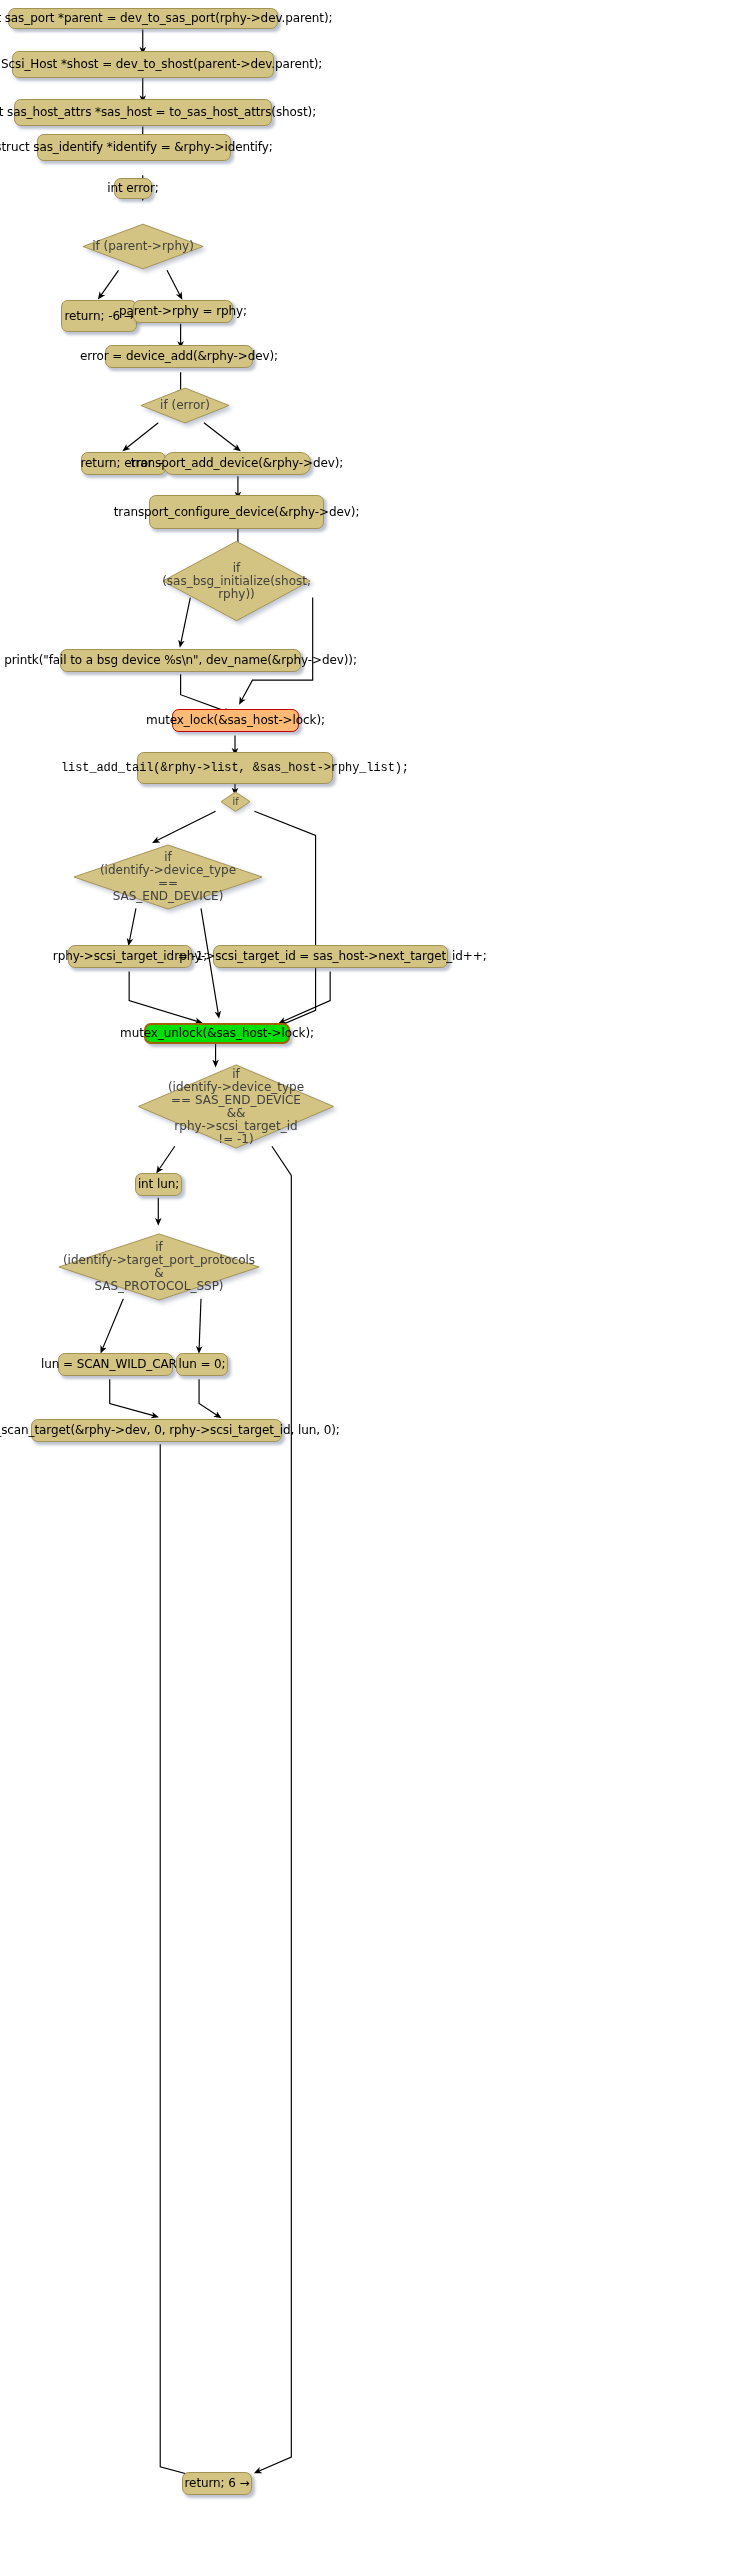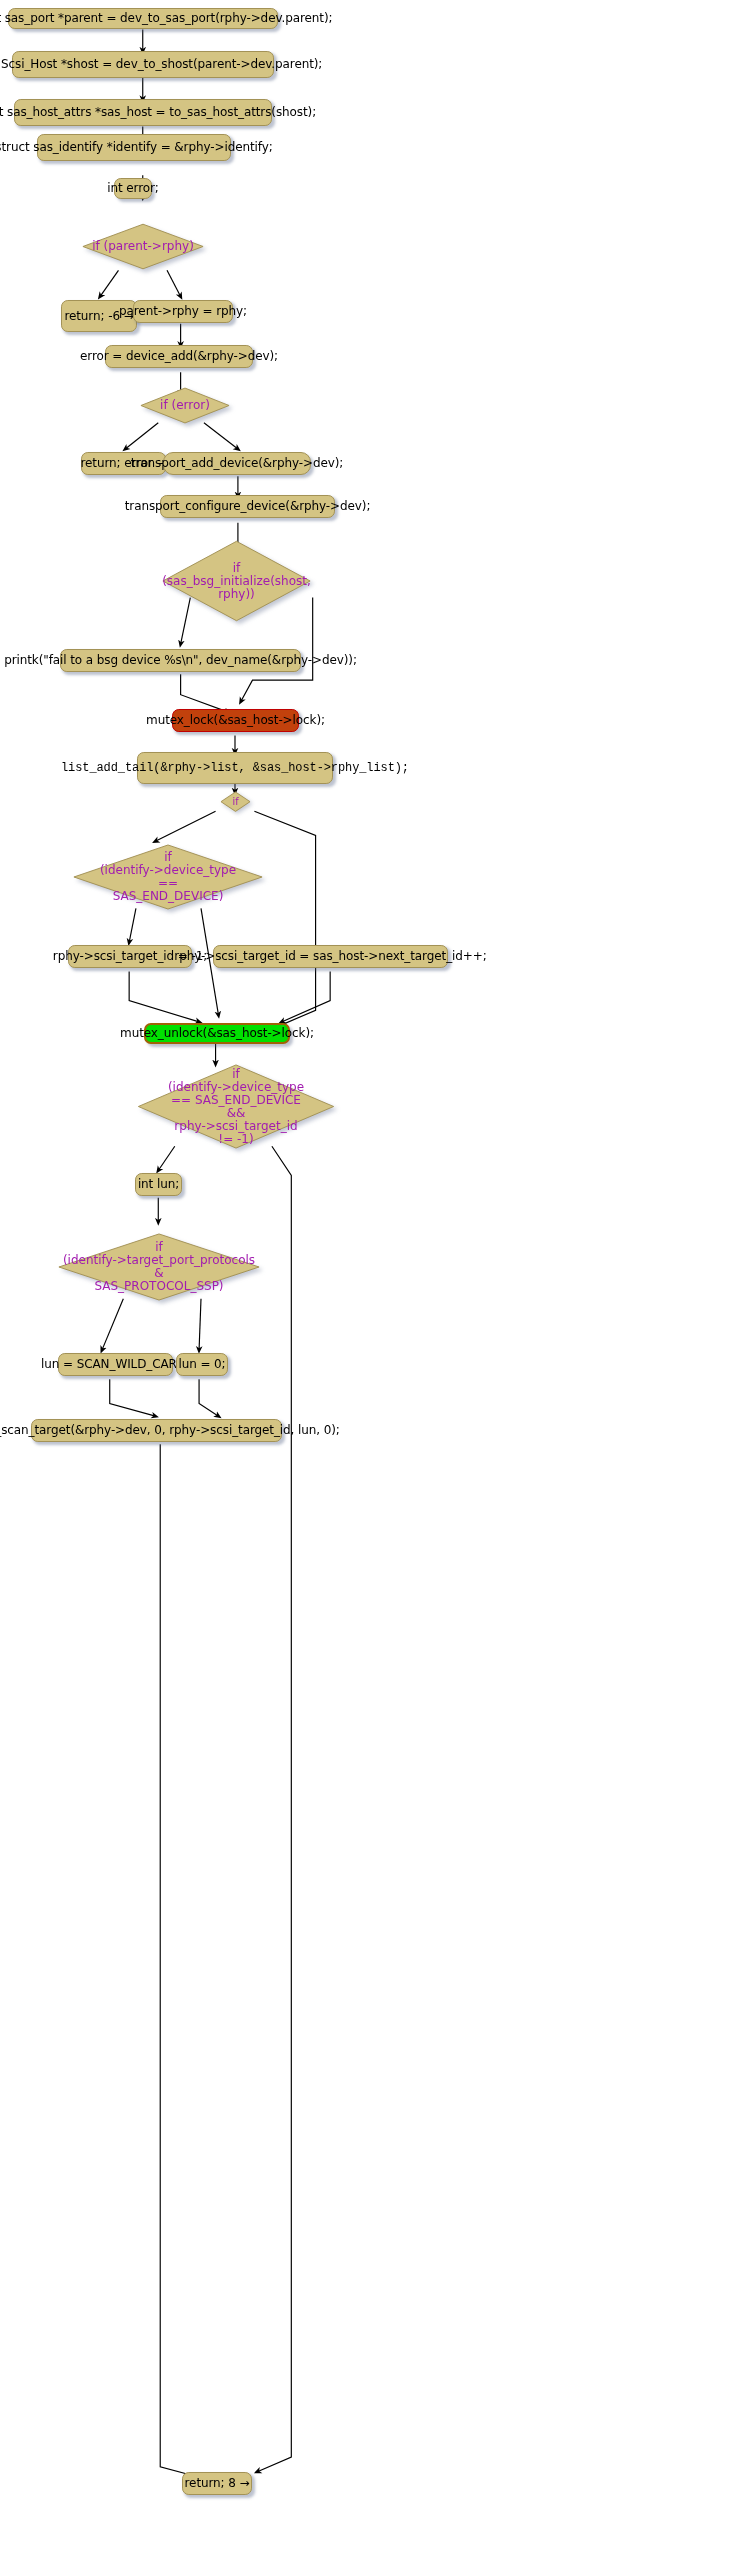--- a/index.html
+++ b/index.html
@@ -39,21 +39,21 @@
     letter-spacing: -0.1px;
   }
   .proc {
     background: #d4c483;
     border: 1px solid #a39256;
     border-radius: 6.8px;
     box-shadow: 2.9px 2.9px 2.9px rgba(80,95,130,0.38);
     padding: 0 6.8px;
   }
   .proc.red {
-    background: #c2410c;
+    background: #fdba74;
     border: 1px solid #c00000;
   }
   .proc.green {
     background: #00e000;
     border: 2px solid #a16207;
   }
   .diamond-wrap {
     position: absolute;
   }
   .diamond-wrap svg {
@@ -68,21 +68,21 @@
     top: 0;
     width: 100%;
     height: 100%;
     display: flex;
     align-items: center;
     justify-content: center;
     text-align: center;
     white-space: pre;
     font-size: 12px;
     line-height: 13px;
-    color: #a21caf;
+    color: #404040;
     pointer-events: none;
   }
 </style>
 </head>
 <body>
 
 <div id="canvas">
 
   <svg class="edges" viewBox="0 0 760 2652">
     <defs>
@@ -161,21 +161,21 @@
     <svg width="92" height="39" viewBox="0 0 95 40">
       <polygon points="47.5,2 93,20 47.5,38 2,20" fill="#d4c483" stroke="#a39256" stroke-width="1" style="filter:drop-shadow(3px 3px 2px rgba(80,95,130,0.35))"></polygon>
     </svg>
     <div class="diamond-label">if (error)</div>
   </div>
 
   <div class="node proc" style="left:81px; top:452px; width:85px; height:23px;">return; error →</div>
 
   <div class="node proc" style="left:163px; top:452px; width:148px; height:23px;border-radius:10px;">transport_add_device(&amp;rphy-&gt;dev);</div>
 
-  <div class="node proc" style="left:160px; top:495px; width:175px; height:23px;">transport_configure_device(&amp;rphy-&gt;dev);</div>
+  <div class="node proc" style="left:149px; top:495px; width:175px; height:34px;">transport_configure_device(&amp;rphy-&gt;dev);</div>
 
   <div class="diamond-wrap" style="left:160px; top:539px; width:153px; height:84px;">
     <svg width="153" height="84" viewBox="0 0 158 86">
       <polygon points="79,2 155,43 79,84 3,43" fill="#d4c483" stroke="#a39256" stroke-width="1" style="filter:drop-shadow(3px 3px 2px rgba(80,95,130,0.35))"></polygon>
     </svg>
     <div class="diamond-label">if
 (sas_bsg_initialize(shost,
 rphy))</div>
   </div>
 
@@ -231,16 +231,16 @@
 &amp;
 SAS_PROTOCOL_SSP)</div>
   </div>
 
   <div class="node proc" style="left:58px; top:1353px; width:115px; height:23px;">lun = SCAN_WILD_CARD;</div>
 
   <div class="node proc" style="left:176px; top:1353px; width:52px; height:23px;">lun = 0;</div>
 
   <div class="node proc" style="left:31px; top:1419px; width:251px; height:23px;">scsi_scan_target(&amp;rphy-&gt;dev, 0, rphy-&gt;scsi_target_id, lun, 0);</div>
 
-  <div class="node proc" style="left:182px; top:2472px; width:70px; height:23px;">return; 8 →</div>
+  <div class="node proc" style="left:182px; top:2472px; width:70px; height:23px;">return; 6 →</div>
 
 </div>
 
 
 </body></html>

